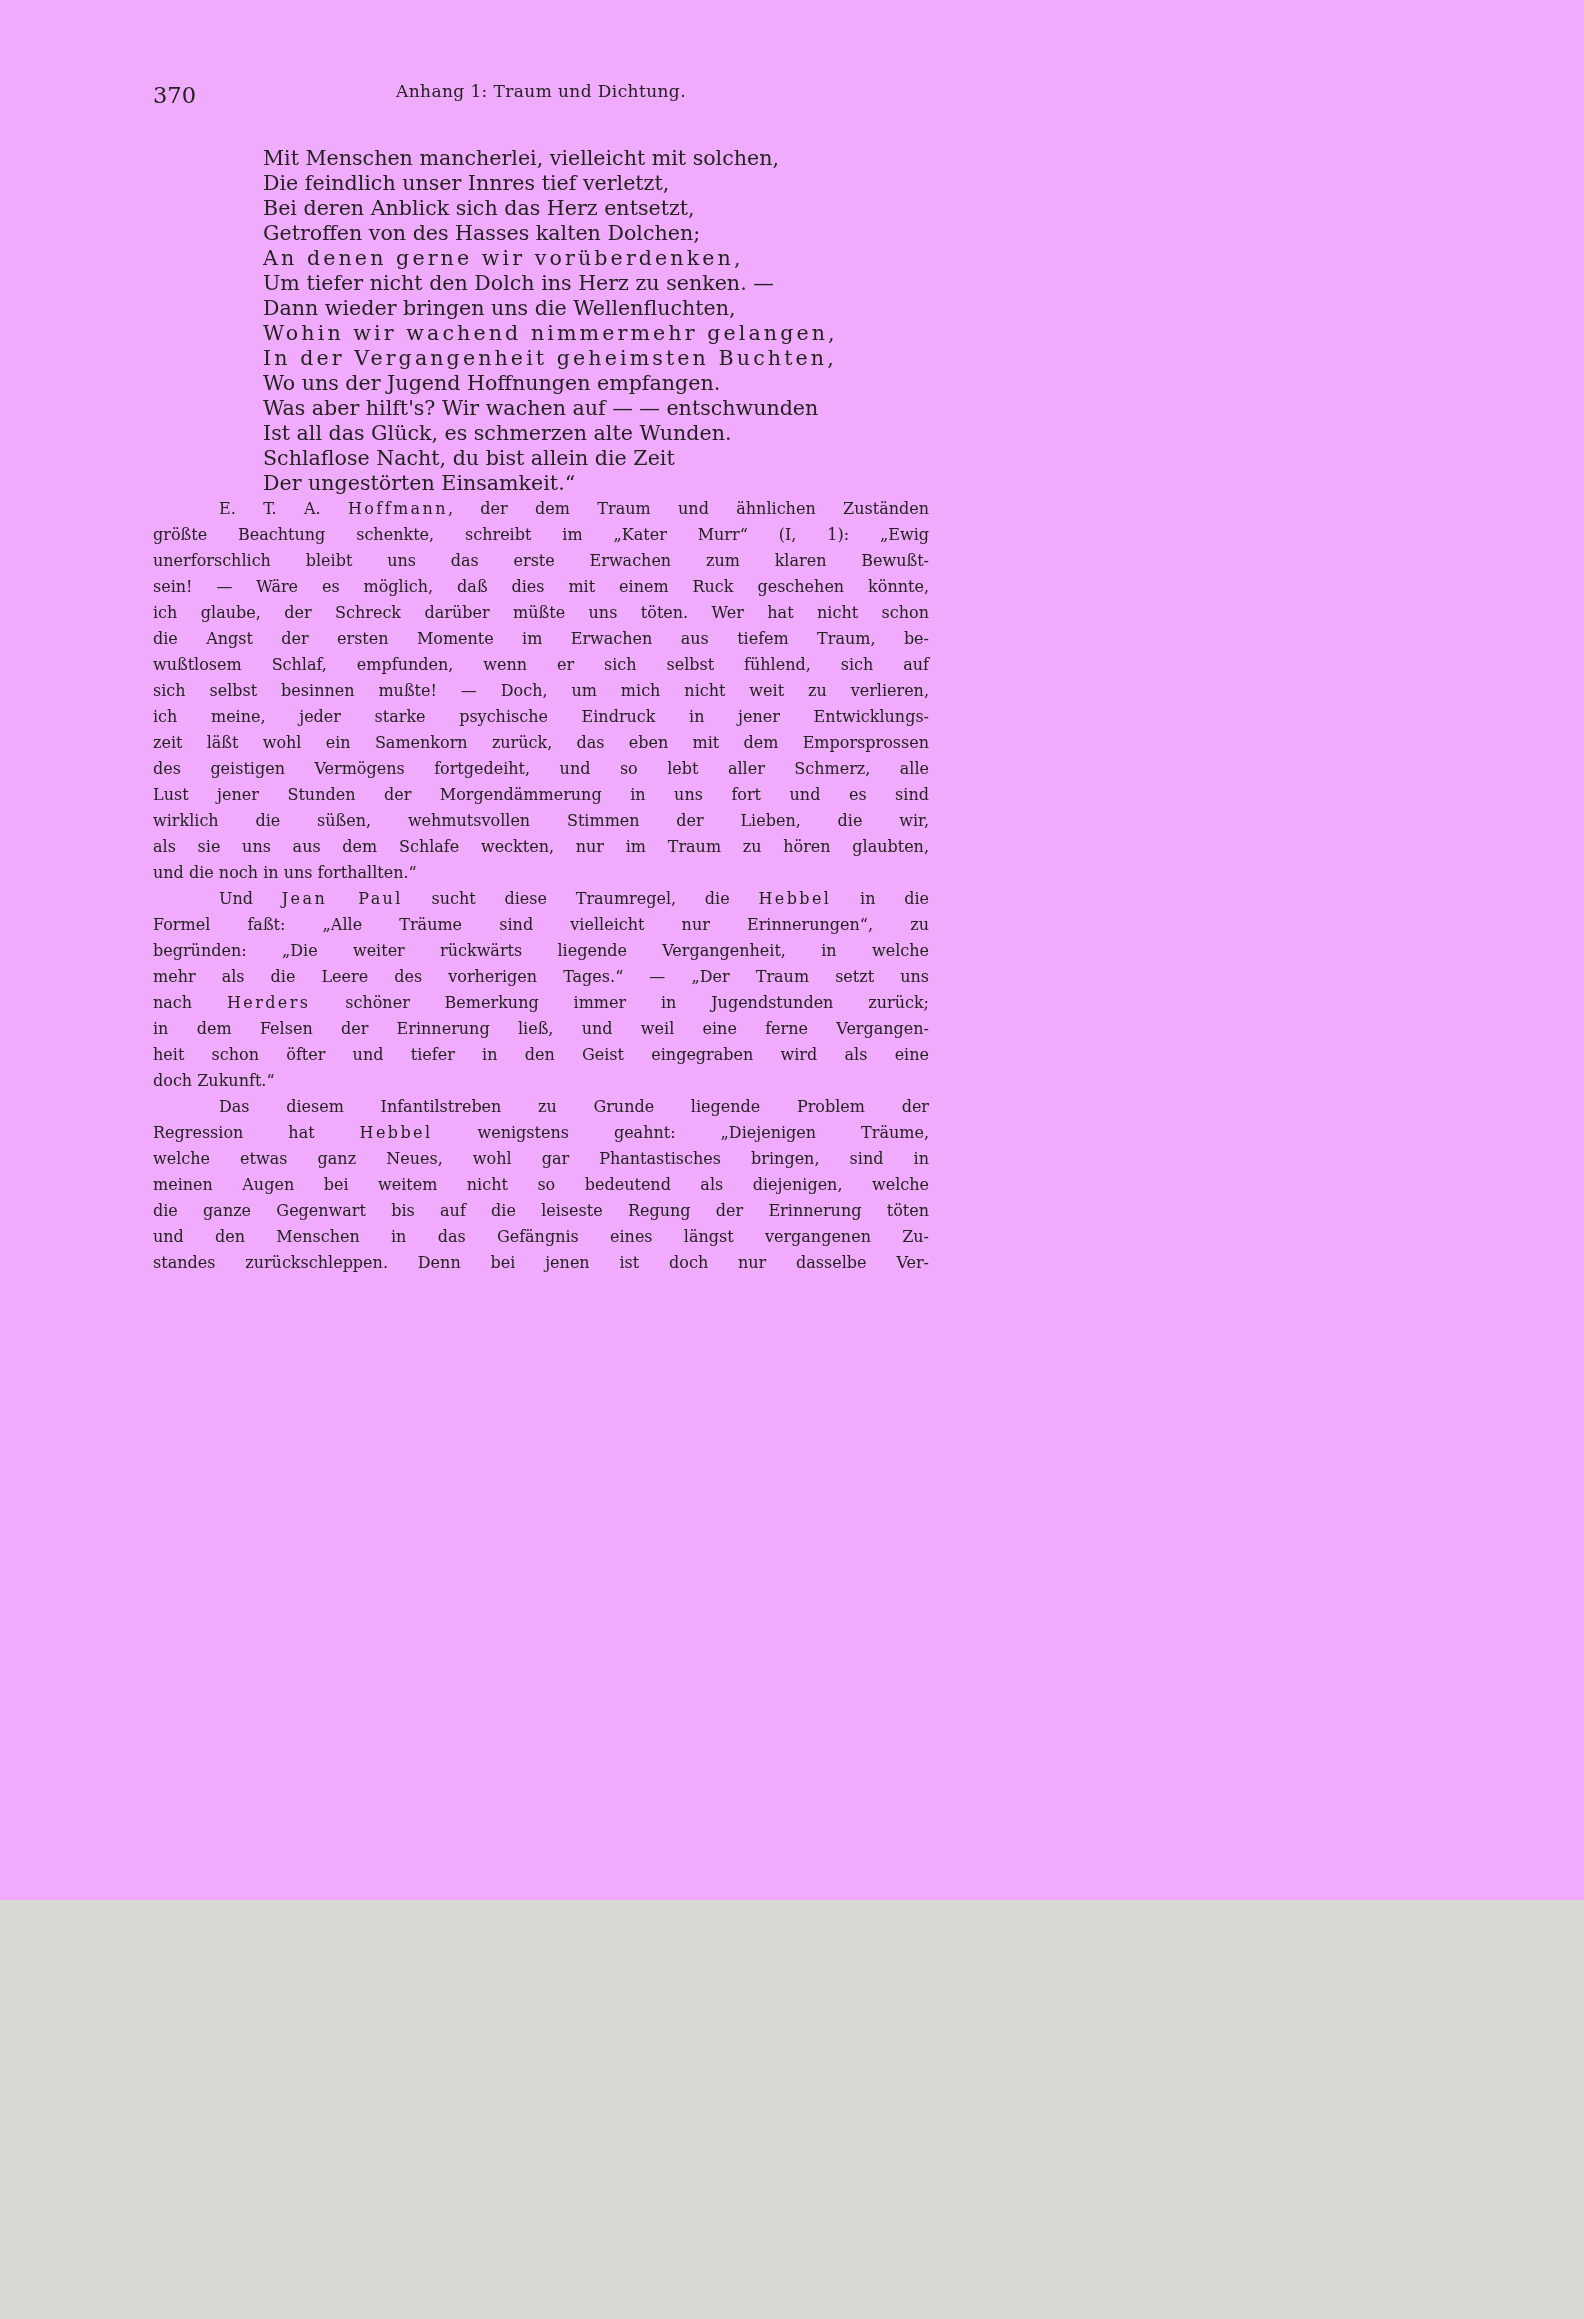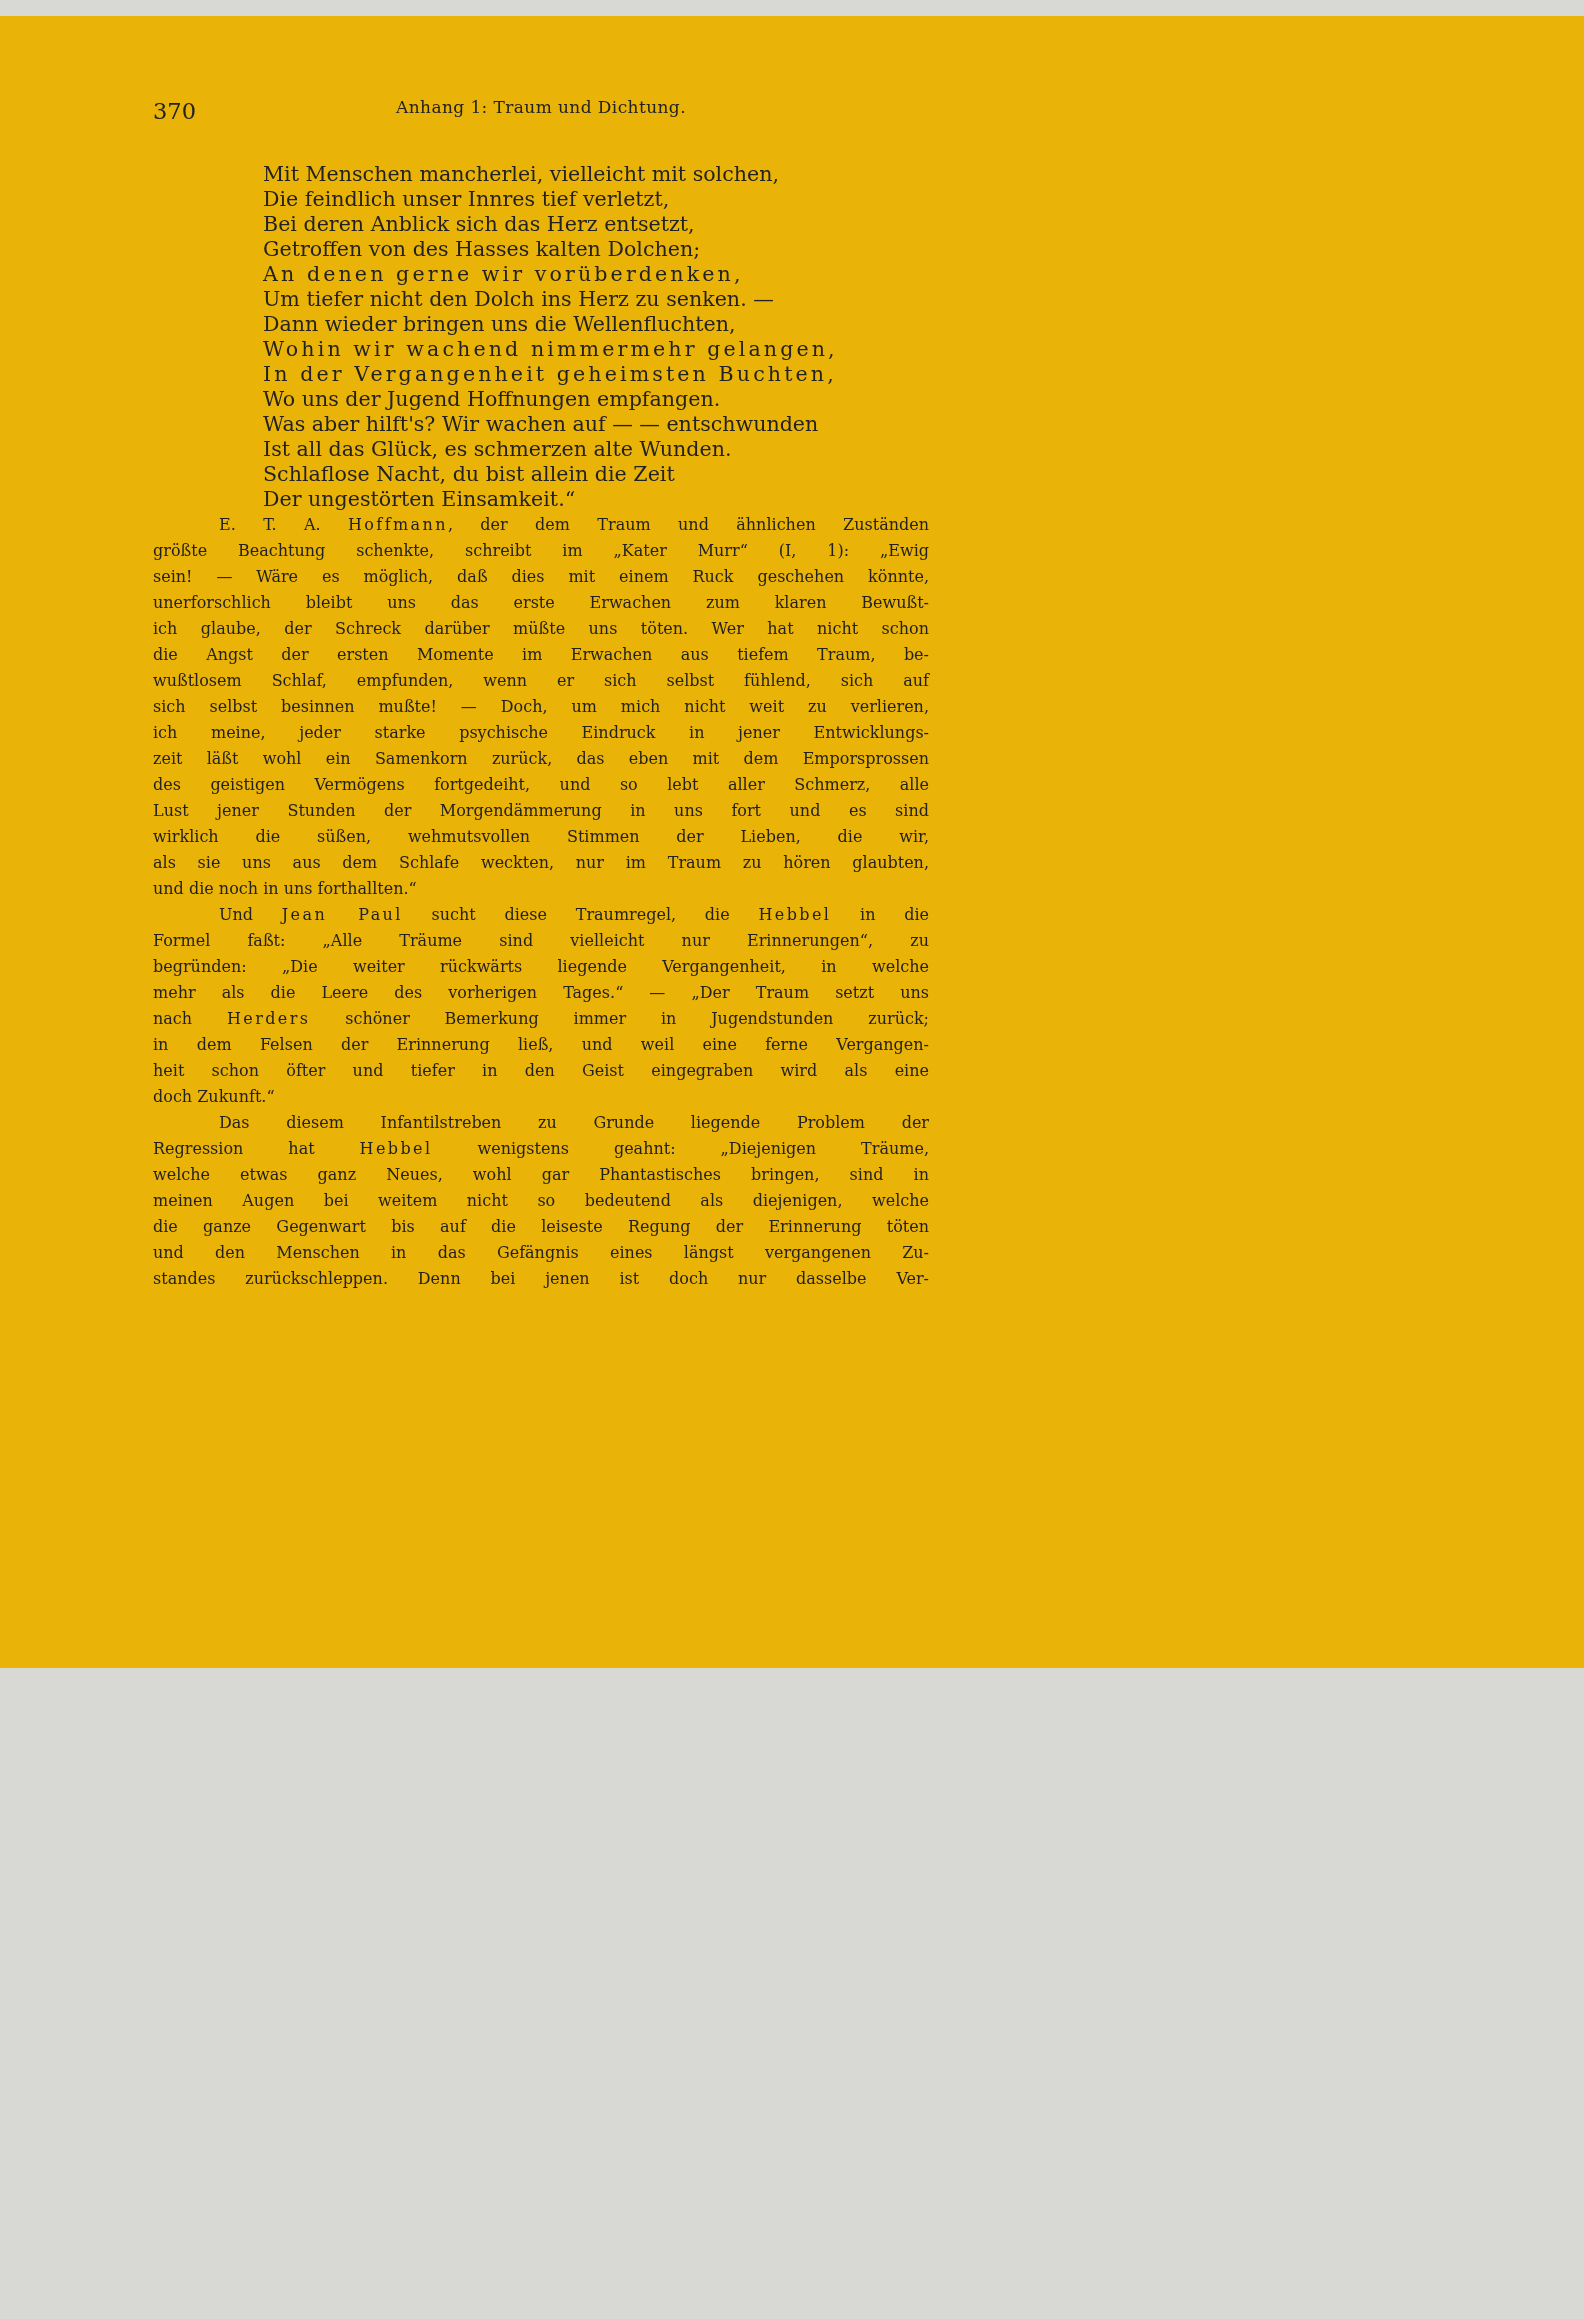--- a/index.html
+++ b/index.html
@@ -1,24 +1,24 @@
 <!DOCTYPE html>
 <html style="font-size:15px"><head>
 <meta charset="utf-8">
 <style>
   html, body { margin: 0; padding: 0; background: #d8d8d4; }
   .page {
     position: relative;
     width: 1584px;
-    height: 1652px;
-    background: #eab308;
+    height: 1900px;
+    background: #f0abfc;
     font-family: "DejaVu Serif", serif;
     color: #242220;
     overflow: hidden;
-    margin: 16px auto;
+    margin: 0 auto;
   }
   .header-row {
     position: absolute;
     top: 81px;
     left: 153px;
     width: 776px;
     height: 30px;
   }
   .pagenum {
     position: absolute;
@@ -77,22 +77,22 @@
         <div class="line"><span>Wo uns der Jugend Hoffnungen empfangen.</span></div>
         <div class="line"><span>Was aber hilft's? Wir wachen auf — — entschwunden</span></div>
         <div class="line"><span>Ist all das Glück, es schmerzen alte Wunden.</span></div>
         <div class="line"><span>Schlaflose Nacht, du bist allein die Zeit</span></div>
         <div class="line"><span>Der ungestörten Einsamkeit.“</span></div>
       </div>
     <div class="paras">
         <div class="para">
           <div class="line first"><span>E. T. A. </span><span class="sp">Hoffmann</span><span>, der dem Traum und ähnlichen Zuständen</span></div>
           <div class="line"><span>größte Beachtung schenkte, schreibt im „Kater Murr“ (I, 1): „Ewig</span></div>
+          <div class="line"><span>unerforschlich bleibt uns das erste Erwachen zum klaren Bewußt-</span></div>
           <div class="line"><span>sein! — Wäre es möglich, daß dies mit einem Ruck geschehen könnte,</span></div>
-          <div class="line"><span>unerforschlich bleibt uns das erste Erwachen zum klaren Bewußt-</span></div>
           <div class="line"><span>ich glaube, der Schreck darüber müßte uns töten. Wer hat nicht schon</span></div>
           <div class="line"><span>die Angst der ersten Momente im Erwachen aus tiefem Traum, be-</span></div>
           <div class="line"><span>wußtlosem Schlaf, empfunden, wenn er sich selbst fühlend, sich auf</span></div>
           <div class="line"><span>sich selbst besinnen mußte! — Doch, um mich nicht weit zu verlieren,</span></div>
           <div class="line"><span>ich meine, jeder starke psychische Eindruck in jener Entwicklungs-</span></div>
           <div class="line"><span>zeit läßt wohl ein Samenkorn zurück, das eben mit dem Emporsprossen</span></div>
           <div class="line"><span>des geistigen Vermögens fortgedeiht, und so lebt aller Schmerz, alle</span></div>
           <div class="line"><span>Lust jener Stunden der Morgendämmerung in uns fort und es sind</span></div>
           <div class="line"><span>wirklich die süßen, wehmutsvollen Stimmen der Lieben, die wir,</span></div>
           <div class="line"><span>als sie uns aus dem Schlafe weckten, nur im Traum zu hören glaubten,</span></div>

